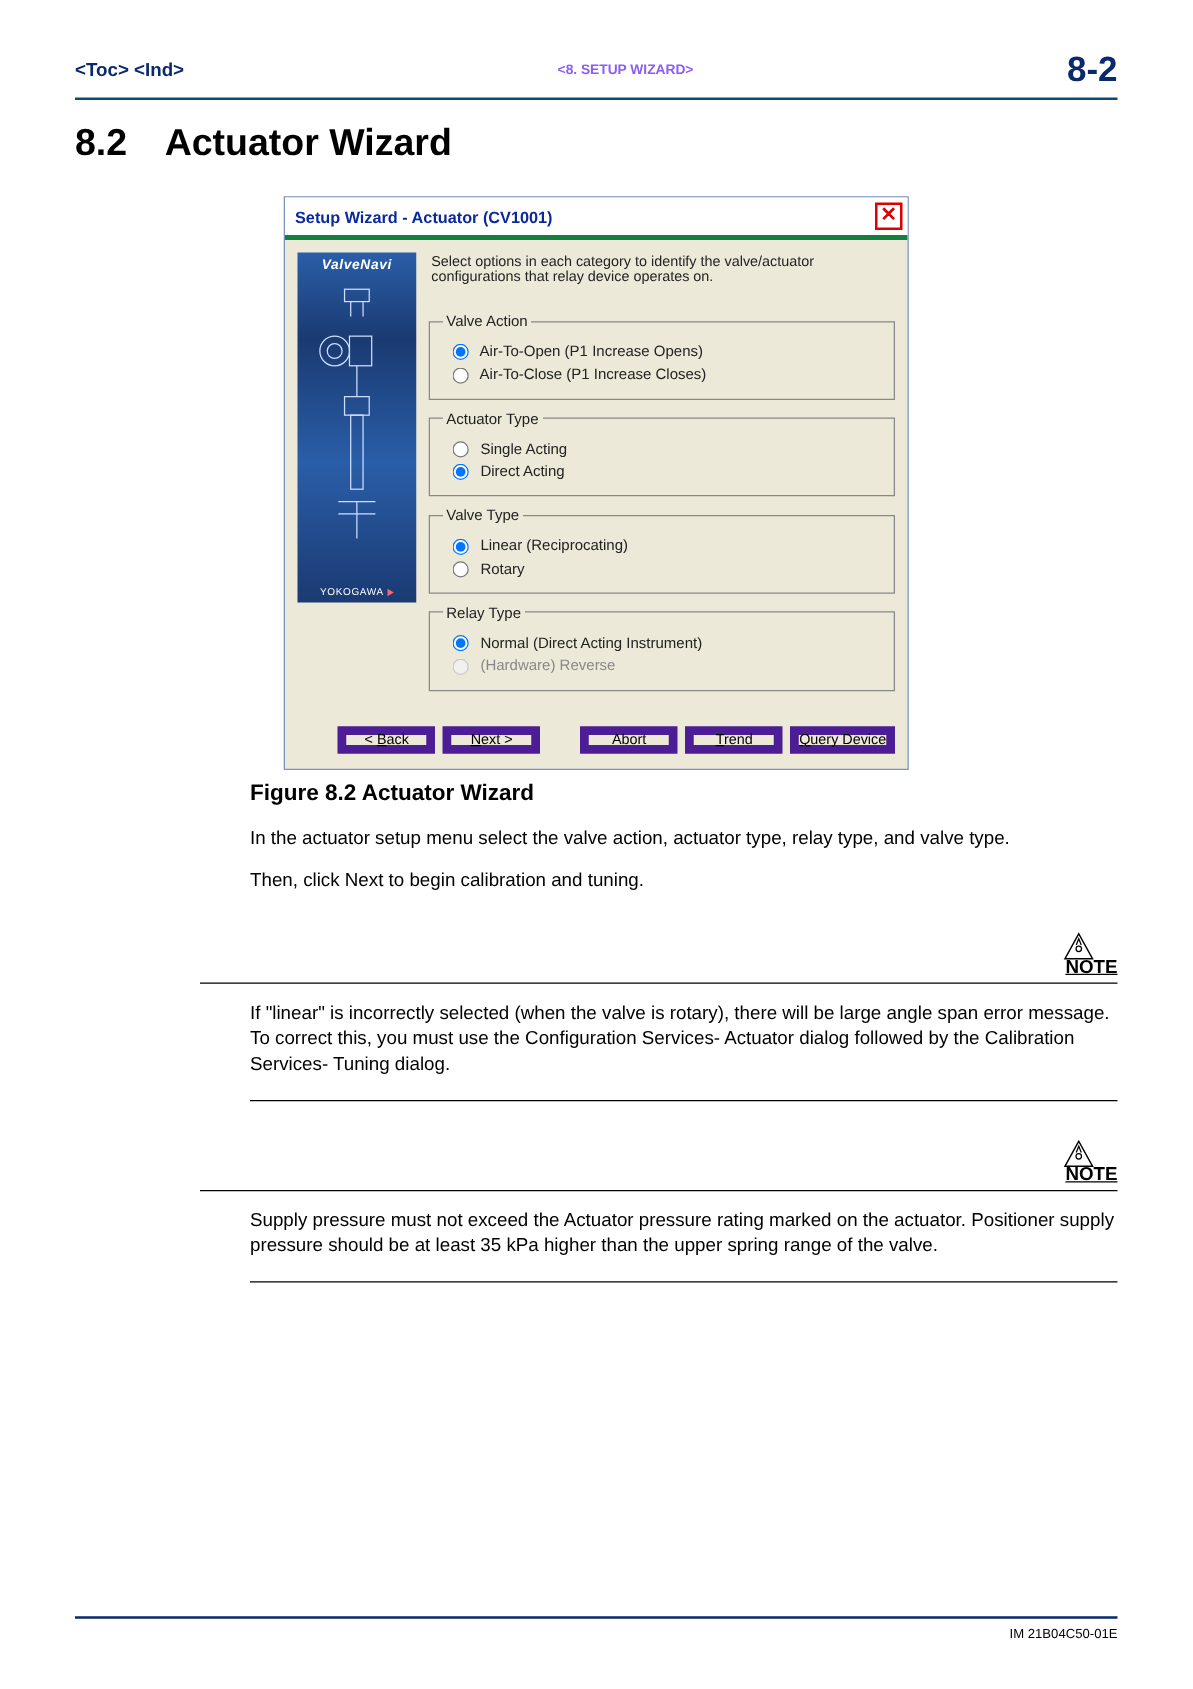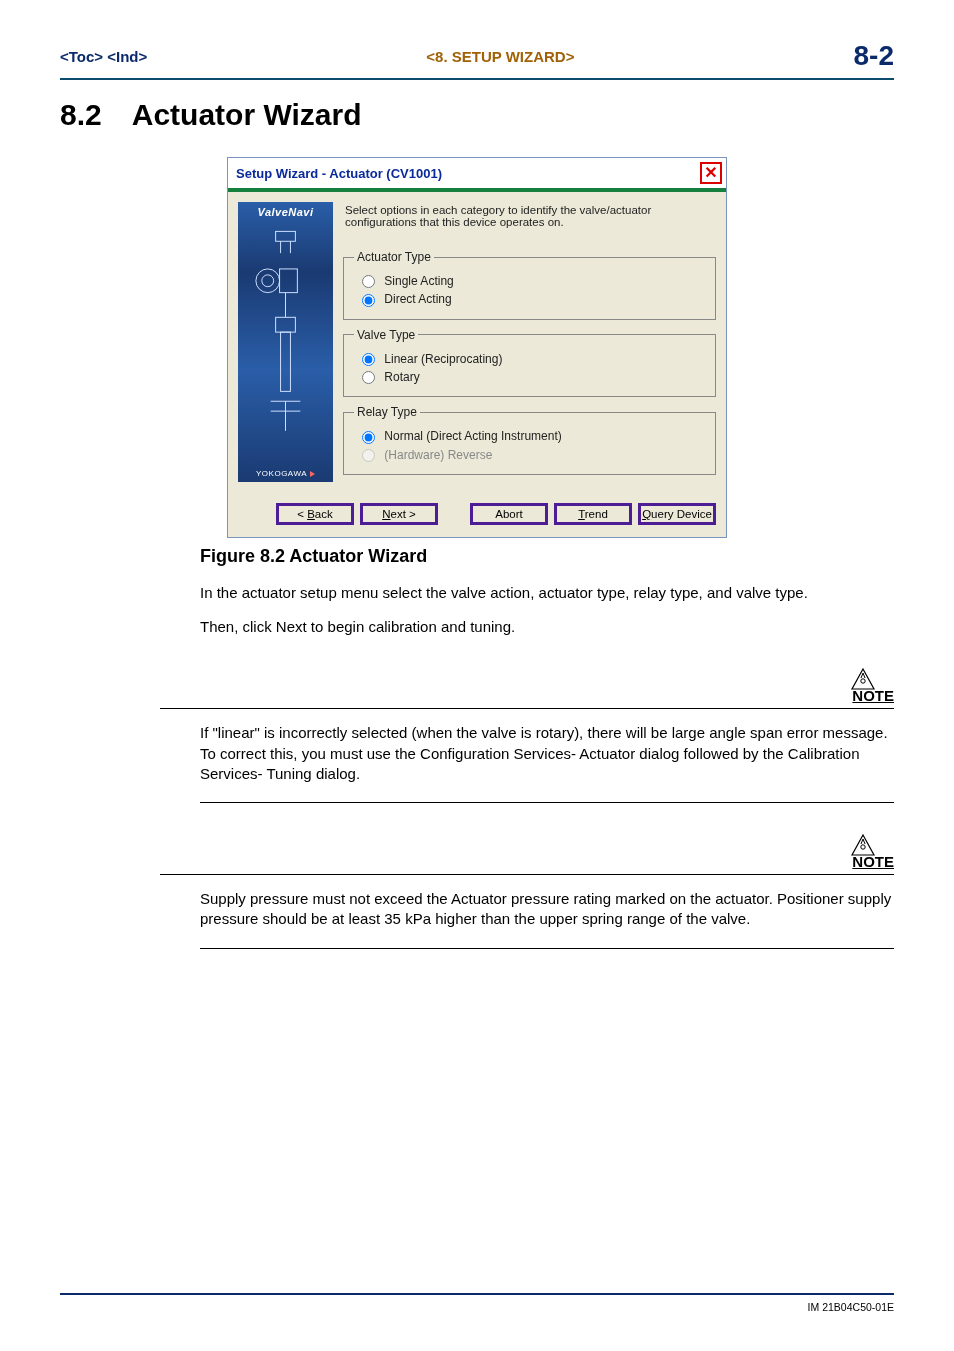--- a/index.html
+++ b/index.html
@@ -13,21 +13,21 @@
   }
   .header-row {
     display: flex;
     justify-content: space-between;
     align-items: center;
     border-bottom: 2px solid #0c4a6e;
     padding-bottom: 6px;
     margin-bottom: 18px;
   }
   .header-left { color: #0a2a6b; font-weight: bold; font-size: 15px; }
-  .header-center { color: #a16207; font-weight: bold; font-size: 15px; }
+  .header-center { color: #8b5cf6; font-weight: bold; font-size: 11px; }
   .header-right { color: #0a2a6b; font-weight: 700; font-size: 28px; }
   .section-title { font-size: 30px; font-weight: 700; margin-bottom: 25px; color:#000;}
   .section-num { margin-right: 30px; }
   .dialog {
     width: 500px;
     margin: 0 auto 8px auto;
     border: 1px solid #7a94c0;
     background: #ece9d8;
   }
   .dialog-title {
@@ -87,21 +87,21 @@
   .opt input { margin-right: 6px; vertical-align:middle;}
   .opt.disabled { color:#888; }
   .btn-row {
     display:flex; gap:6px; justify-content:flex-end;
     padding: 10px 10px 12px 10px;
     border-top: 0px solid #bbb;
   }
   .btn-row .spacer{flex:1;}
   .wbtn {
     min-width: 78px; height:22px;
-    border:3px solid #4c1d95; background:#ece9d8;
+    border:7px solid #4c1d95; background:#ece9d8;
     font-size:11.5px; color:#000;
     display:flex; align-items:center; justify-content:center;
   }
   .wbtn .ul { text-decoration: underline; }
   .caption { font-weight:bold; font-size:18px; margin: 6px 0 16px 140px; }
   .body-text { font-size:15px; margin-left:140px; margin-right:0; margin-bottom:14px; line-height:1.35;}
   .note-block { margin: 30px 0 0 0; }
   .note-row { display:flex; align-items:flex-end; border-bottom:1.5px solid #000; padding-bottom:4px; margin-left:100px;flex-direction:column;}
   .note-row .nicon { margin-right:18px; margin-left:-42px; margin-bottom:-4px;}
   .note-label { font-weight:bold; font-size:15px; text-decoration: underline; }
@@ -156,22 +156,33 @@
             <rect x="35" y="110" width="10" height="60"></rect>
             <line x1="25" y1="180" x2="55" y2="180"></line>
             <line x1="25" y1="190" x2="55" y2="190"></line>
             <line x1="40" y1="180" x2="40" y2="210"></line>
           </g>
         </svg>
       </div>
       <div class="yokogawa">YOKOGAWA</div>
     </div>
     <div class="right-pane">
-      <div class="instr">Select options in each category to identify the valve/actuator configurations that this device operates on.</div>
-
+      <div class="instr">Select options in each category to identify the valve/actuator configurations that relay device operates on.</div>
+
+      <fieldset>
+        <legend>Valve Action</legend>
+        <label class="opt">
+          <input type="radio" name="va" checked="" style="">
+          <span>Air-To-Open (P1 Increase Opens)</span>
+        </label>
+        <label class="opt">
+          <input type="radio" name="va" style="">
+          <span>Air-To-Close (P1 Increase Closes)</span>
+        </label>
+      </fieldset>
 
       <fieldset>
         <legend>Actuator Type</legend>
         <label class="opt">
           <input type="radio" name="at" style="">
           <span>Single Acting</span>
         </label>
         <label class="opt">
           <input type="radio" name="at" checked="" style="">
           <span>Direct Acting</span>

